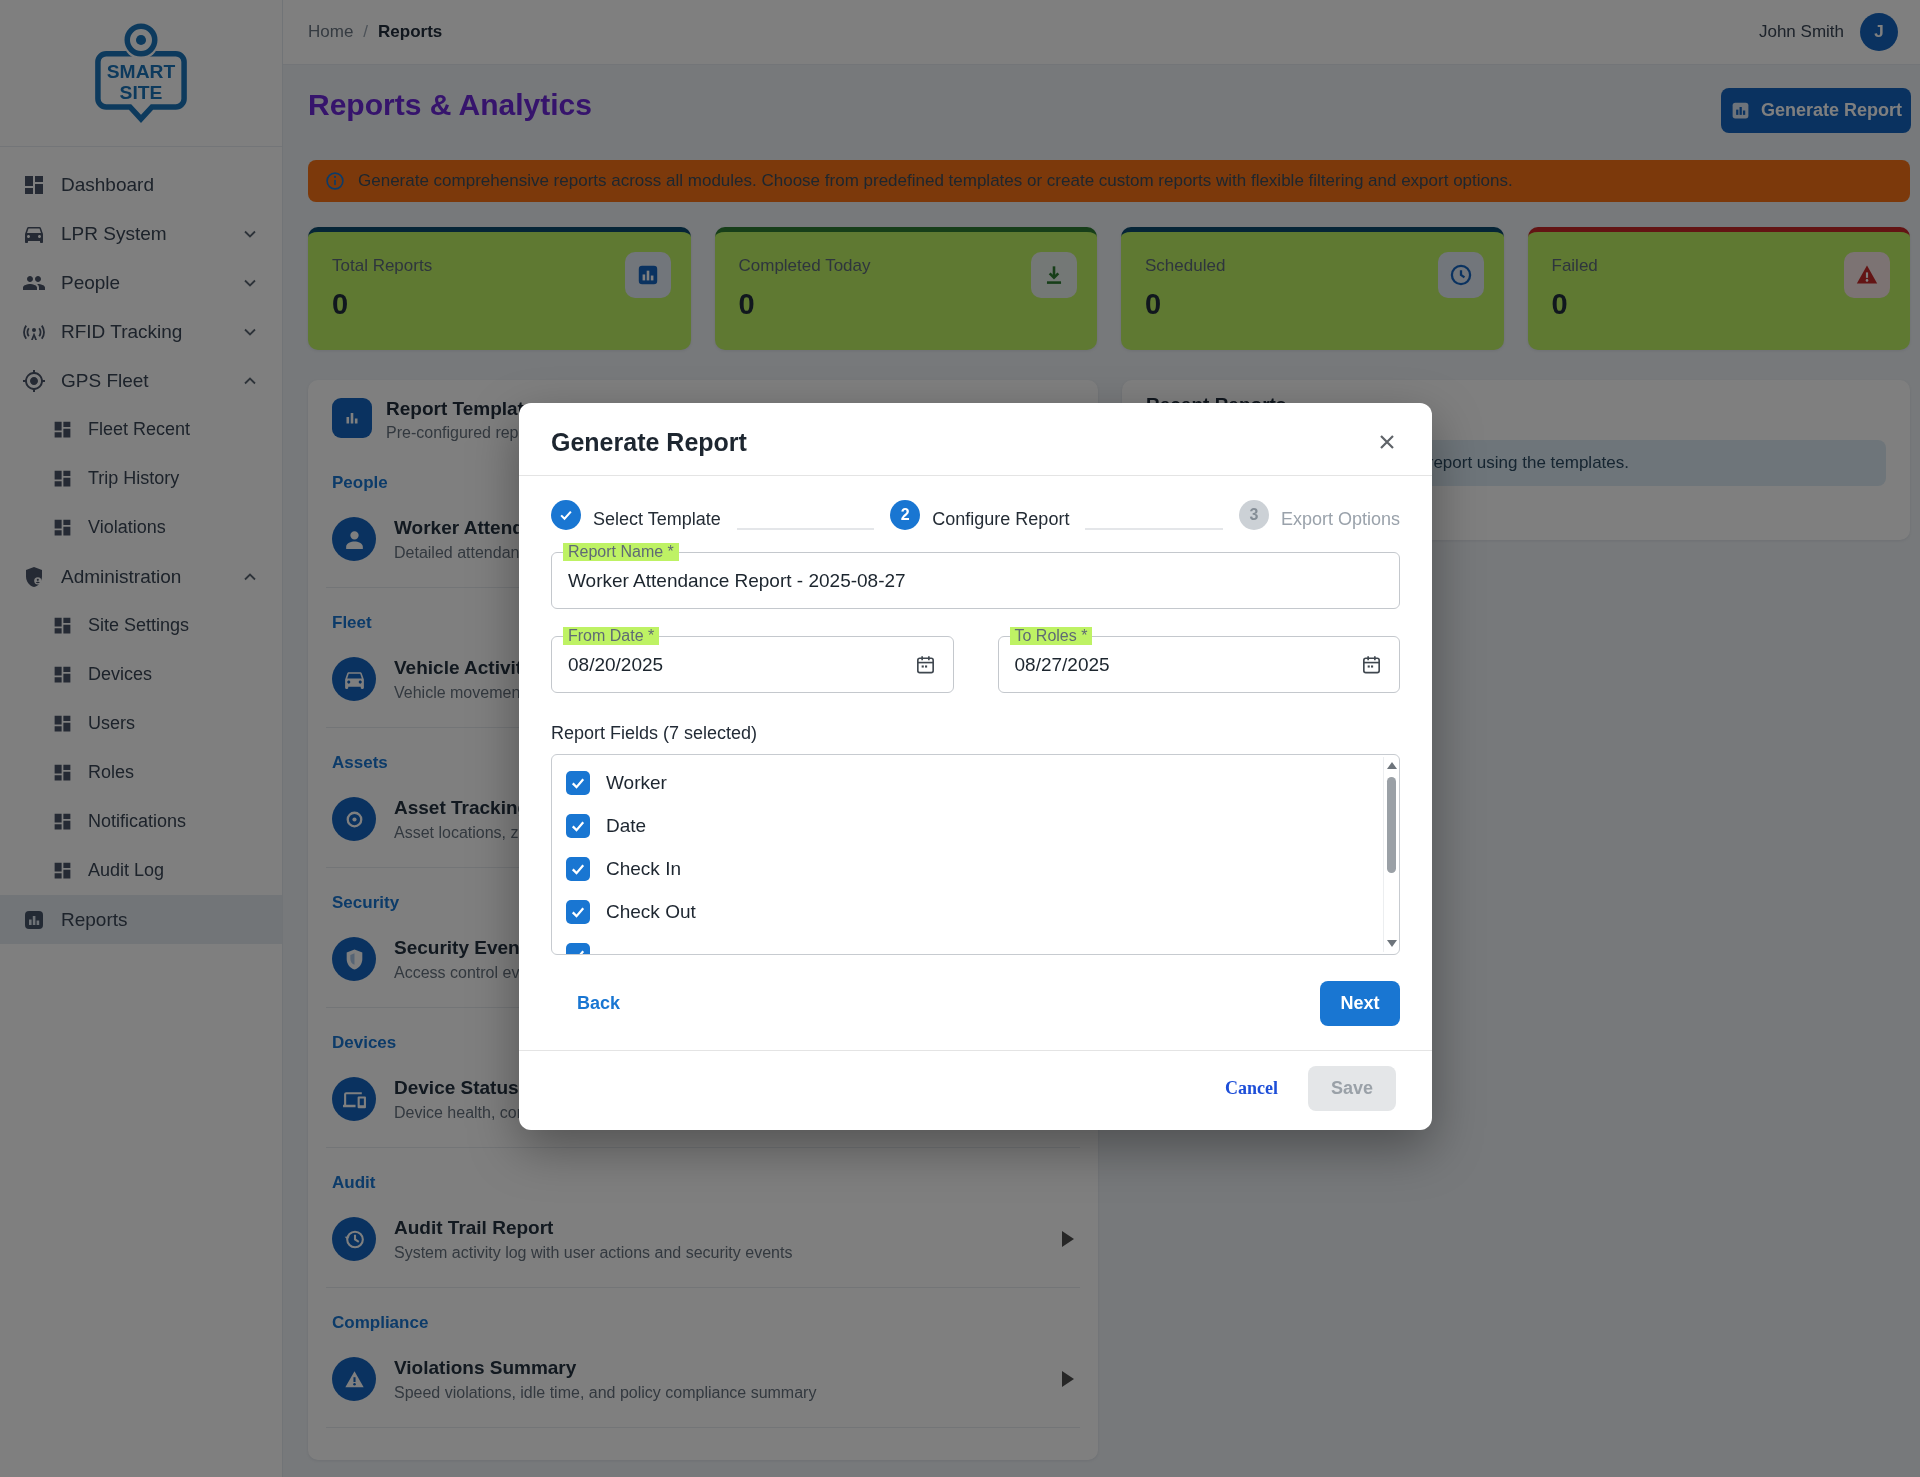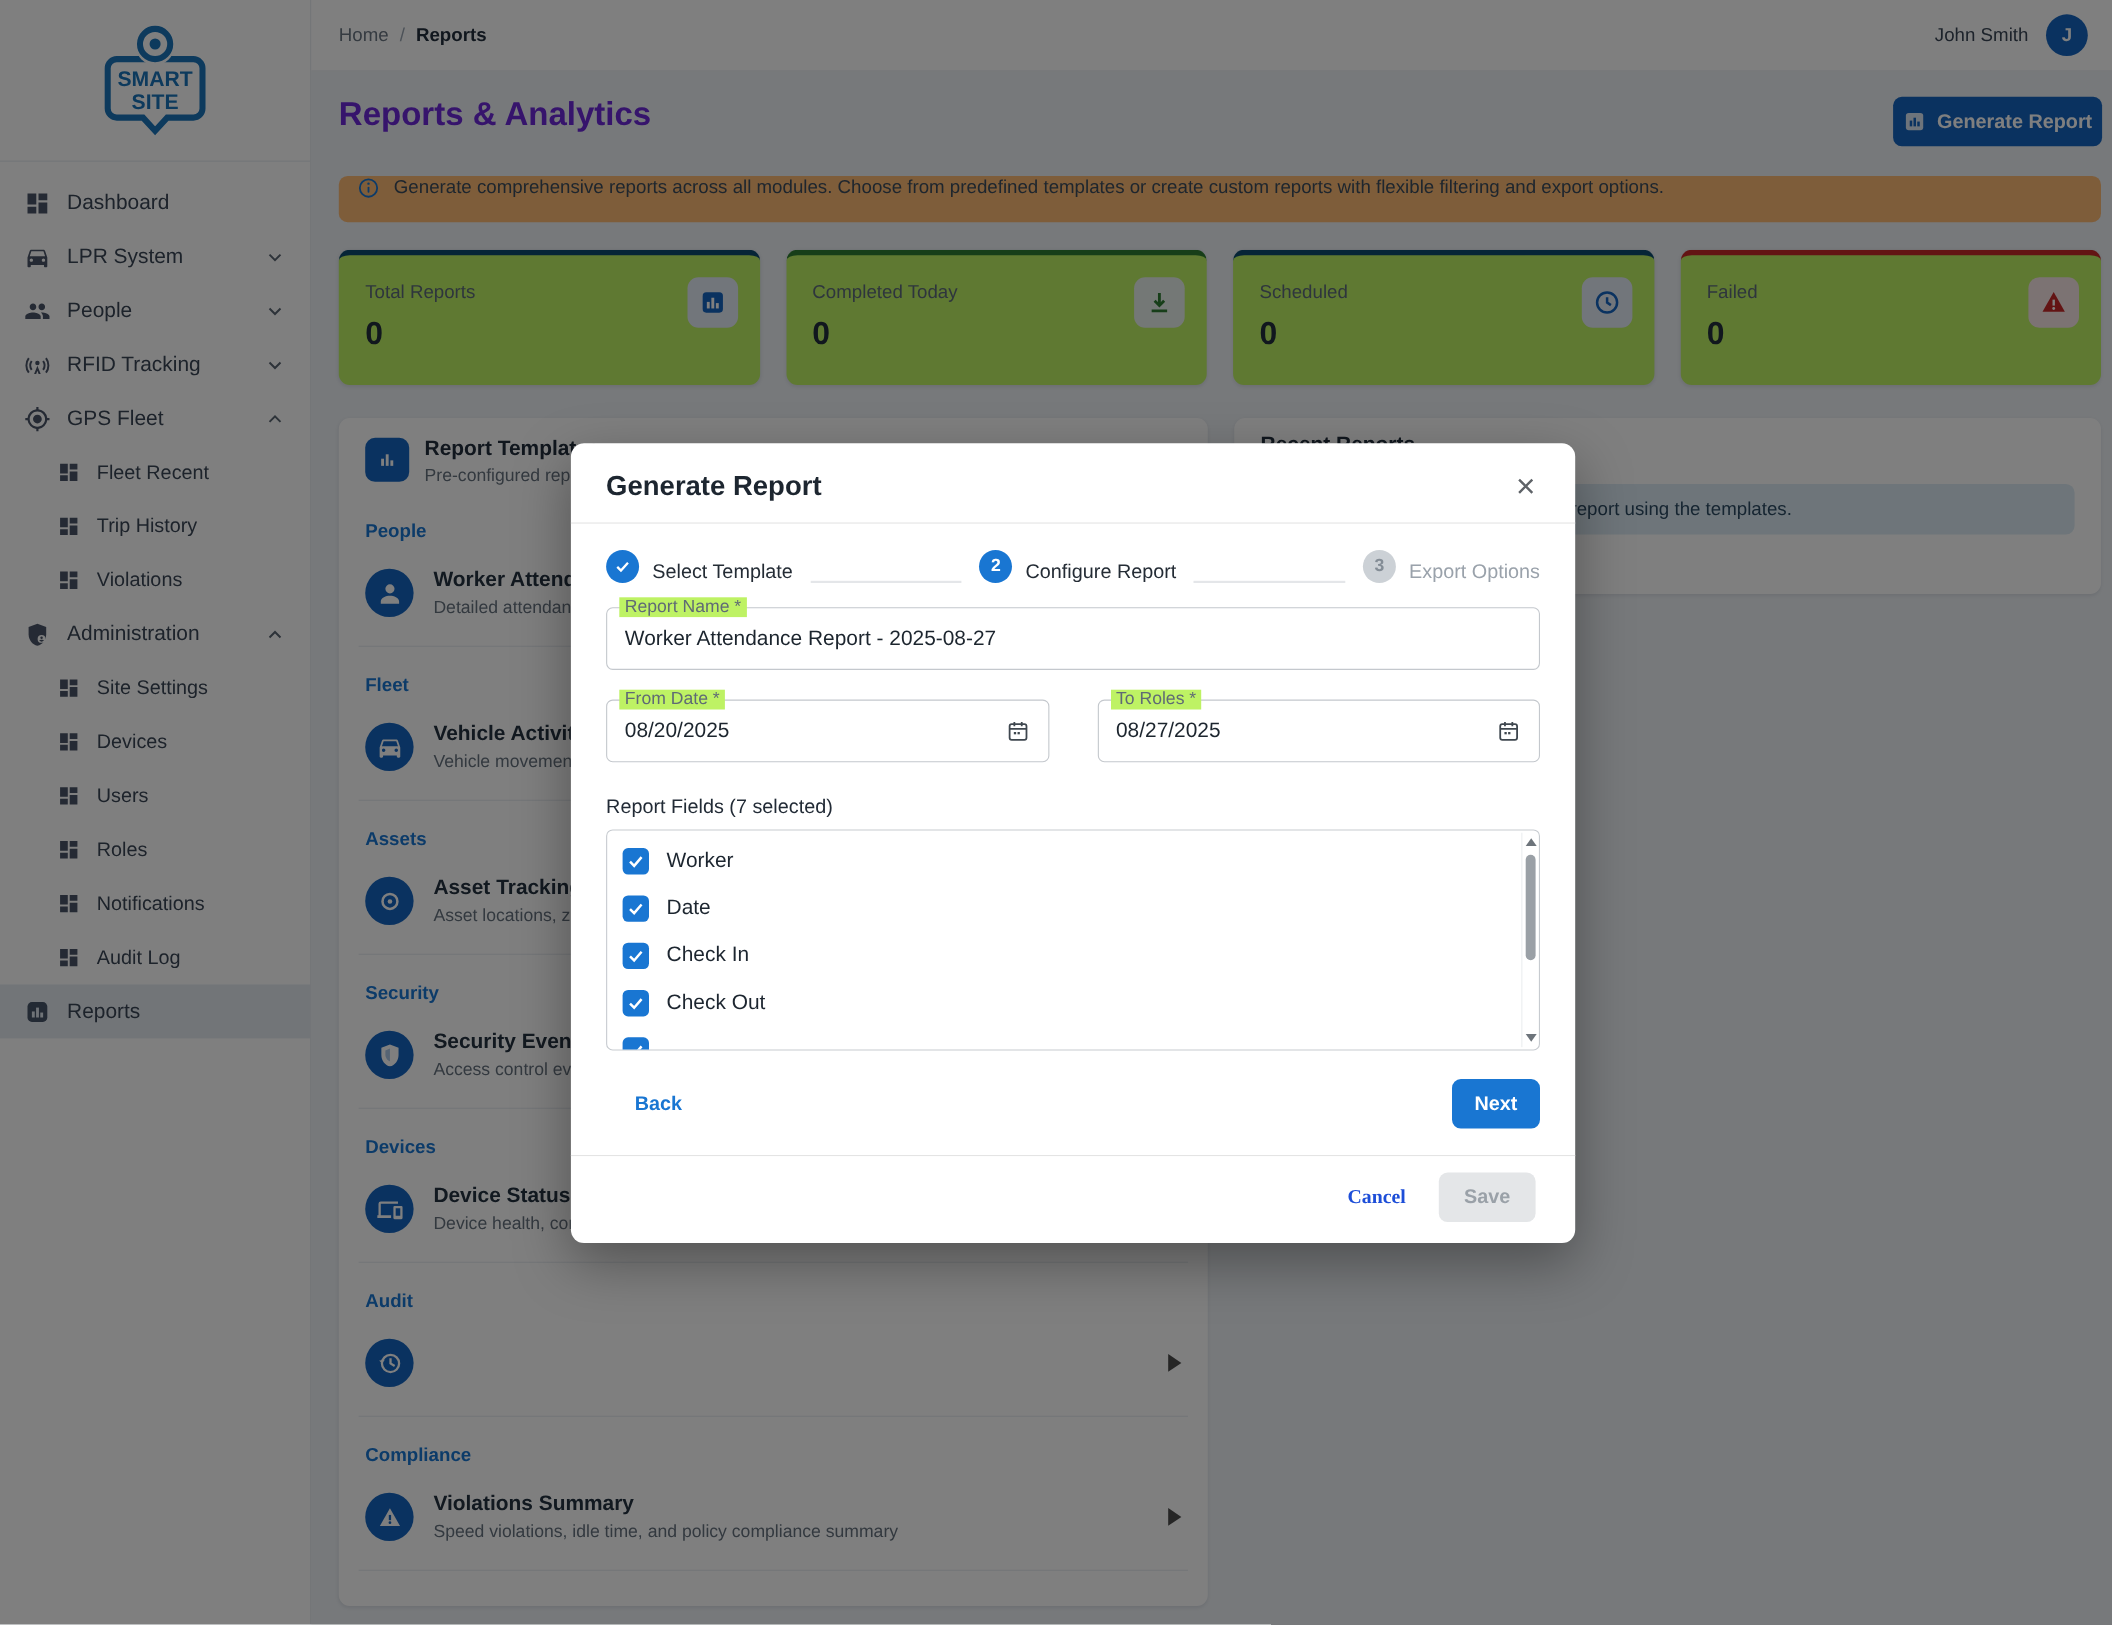--- a/index.html
+++ b/index.html
@@ -25,21 +25,21 @@
   .crumb-sep{color:#9aa5b1}
   .crumb-cur{color:#222e3d;font-weight:700}
   .user{margin-left:auto;display:flex;align-items:center;gap:16px}
   .uname{font-size:17px;color:#3a4656}
   .avatar{width:38px;height:38px;border-radius:50%;background:#1565c0;color:#fff;display:flex;align-items:center;justify-content:center;font-size:17px;font-weight:700}
 
   
   .page-title{position:absolute;left:308px;top:88px;font-size:30px;font-weight:700;color:#6d28d9}
   .gen-btn{position:absolute;left:1721px;top:88px;width:190px;height:45px;background:#1565c0;border:none;border-radius:8px;color:#fff;font-size:18px;font-weight:700;display:flex;align-items:center;justify-content:center;gap:10px;cursor:pointer;font-family:inherit}
   .gen-btn svg{width:21px;height:21px}
-  .info-banner{position:absolute;left:308px;top:160px;width:1602px;height:42px;background:#fdba74;border-radius:8px;display:flex;align-items:flex-start;padding:0 16px;gap:12px;font-size:17px;color:#3c4c5c}
+  .info-banner{position:absolute;left:308px;top:160px;width:1602px;height:42px;background:#f97316;border-radius:8px;display:flex;align-items:center;padding:0 16px;gap:12px;font-size:17px;color:#3c4c5c}
   .info-banner svg{width:22px;height:22px;flex:none}
 
   
   .stats{position:absolute;left:308px;top:227px;width:1602px;display:flex;gap:24px}
   .stat{flex:1;background:#bef264;border-radius:10px;height:123px;border-top:5px solid #0c4a6e;box-shadow:0 1px 3px rgba(16,30,54,.08);position:relative;padding:24px 24px}
   .stat.c2{border-top-color:#2e7d32}.stat.c4{border-top-color:#c62828}
   .slabel{font-size:17px;color:#5d6b7a}
   .svalue{font-size:29px;font-weight:700;color:#222e3d;margin-top:12px}
   .chip{position:absolute;top:20px;right:20px;width:46px;height:46px;border-radius:10px;display:flex;align-items:center;justify-content:center}
   .chip.blue{background:#e4ecf6}.chip.green{background:#e9f1ec}.chip.red{background:#f8e7e7}
@@ -461,20 +461,24 @@
 
     <div class="cat">Audit</div>
     <div class="titem">
       <div class="t-ic">
           <svg viewBox="0 0 24 24">
             <circle cx="12.5" cy="12" r="7.5" fill="none" stroke="#fff" stroke-width="2"></circle>
             <path d="M12.5 7.5V12l3.6 2.2" stroke="#fff" stroke-width="2" fill="none"></path>
             <path d="M5 12 2.6 9.4 7.4 9z" fill="#fff"></path>
           </svg>
         </div>
+      <div>
+        <div class="t-tt">Audit Trail Report</div>
+        <div class="t-dd">System activity log with user actions and security events</div>
+      </div>
       <div class="t-arrow"></div>
     </div>
     <div class="tdiv"></div>
 
     <div class="cat">Compliance</div>
     <div class="titem">
       <div class="t-ic">
           <svg viewBox="0 0 24 24">
             <path d="M12 4 3.2 19.4h17.6L12 4z" fill="#fff"></path>
             <rect x="11" y="9.8" width="2" height="4.6" fill="#1565c0"></rect>

